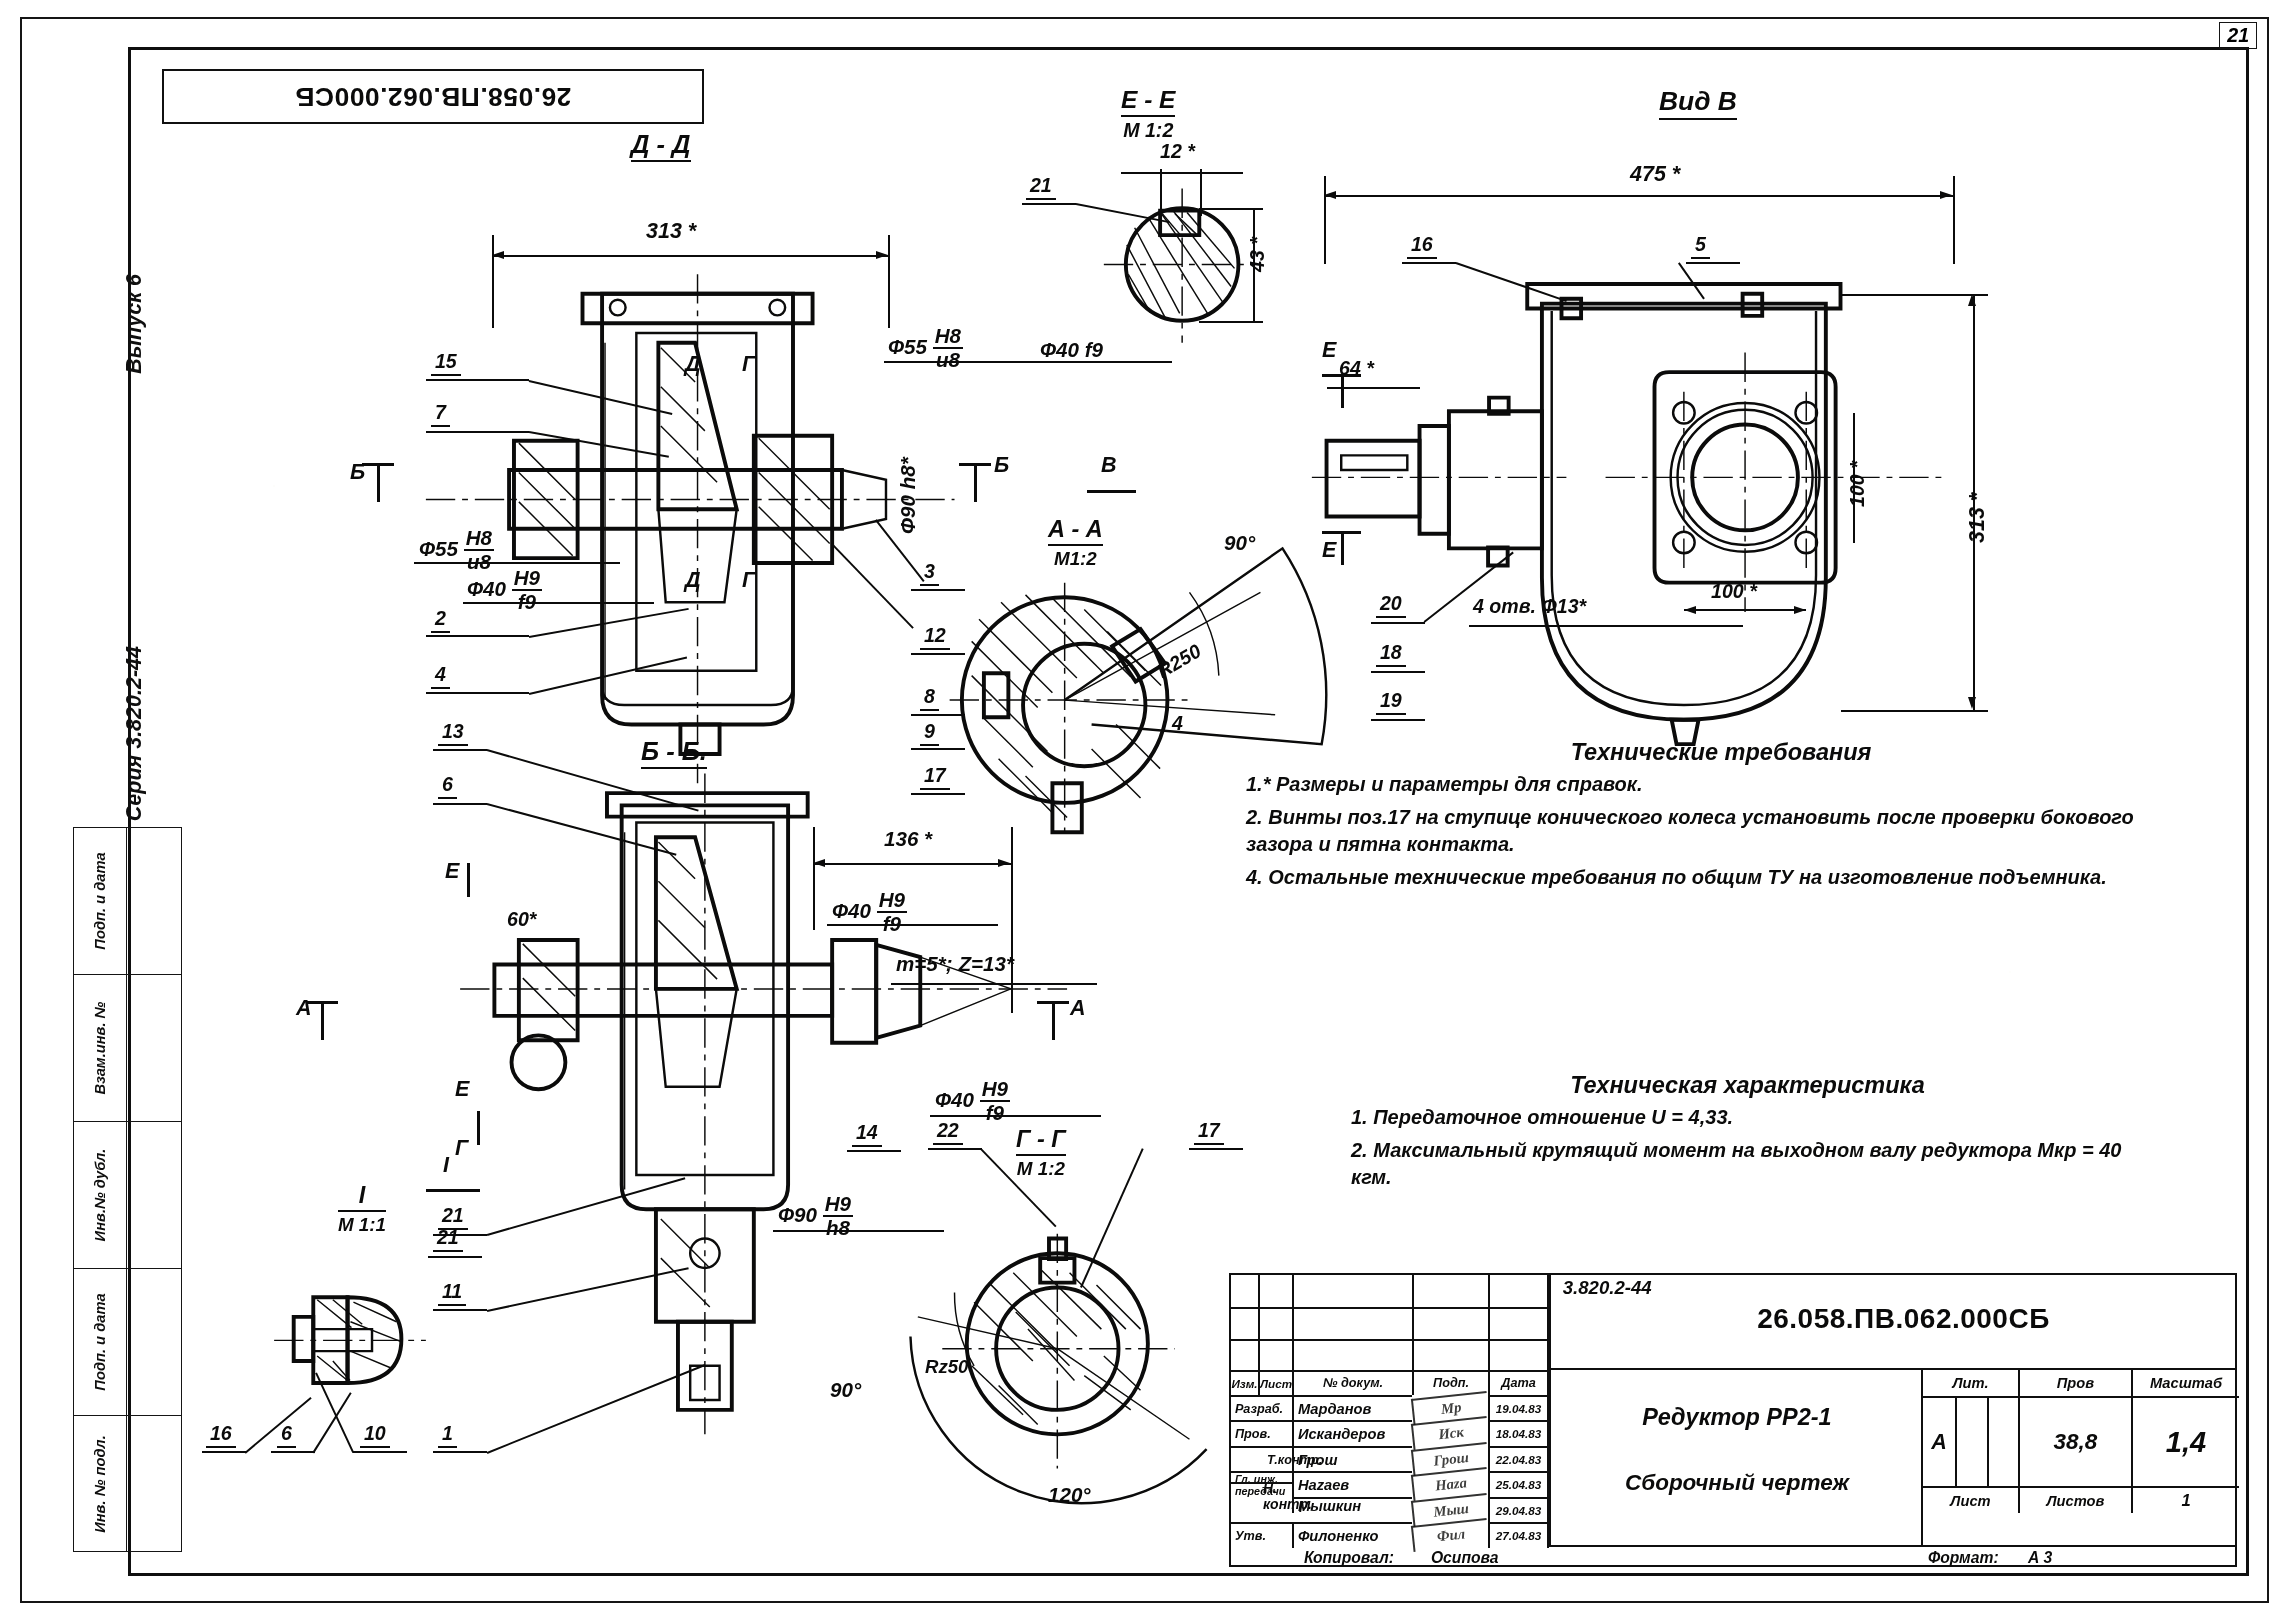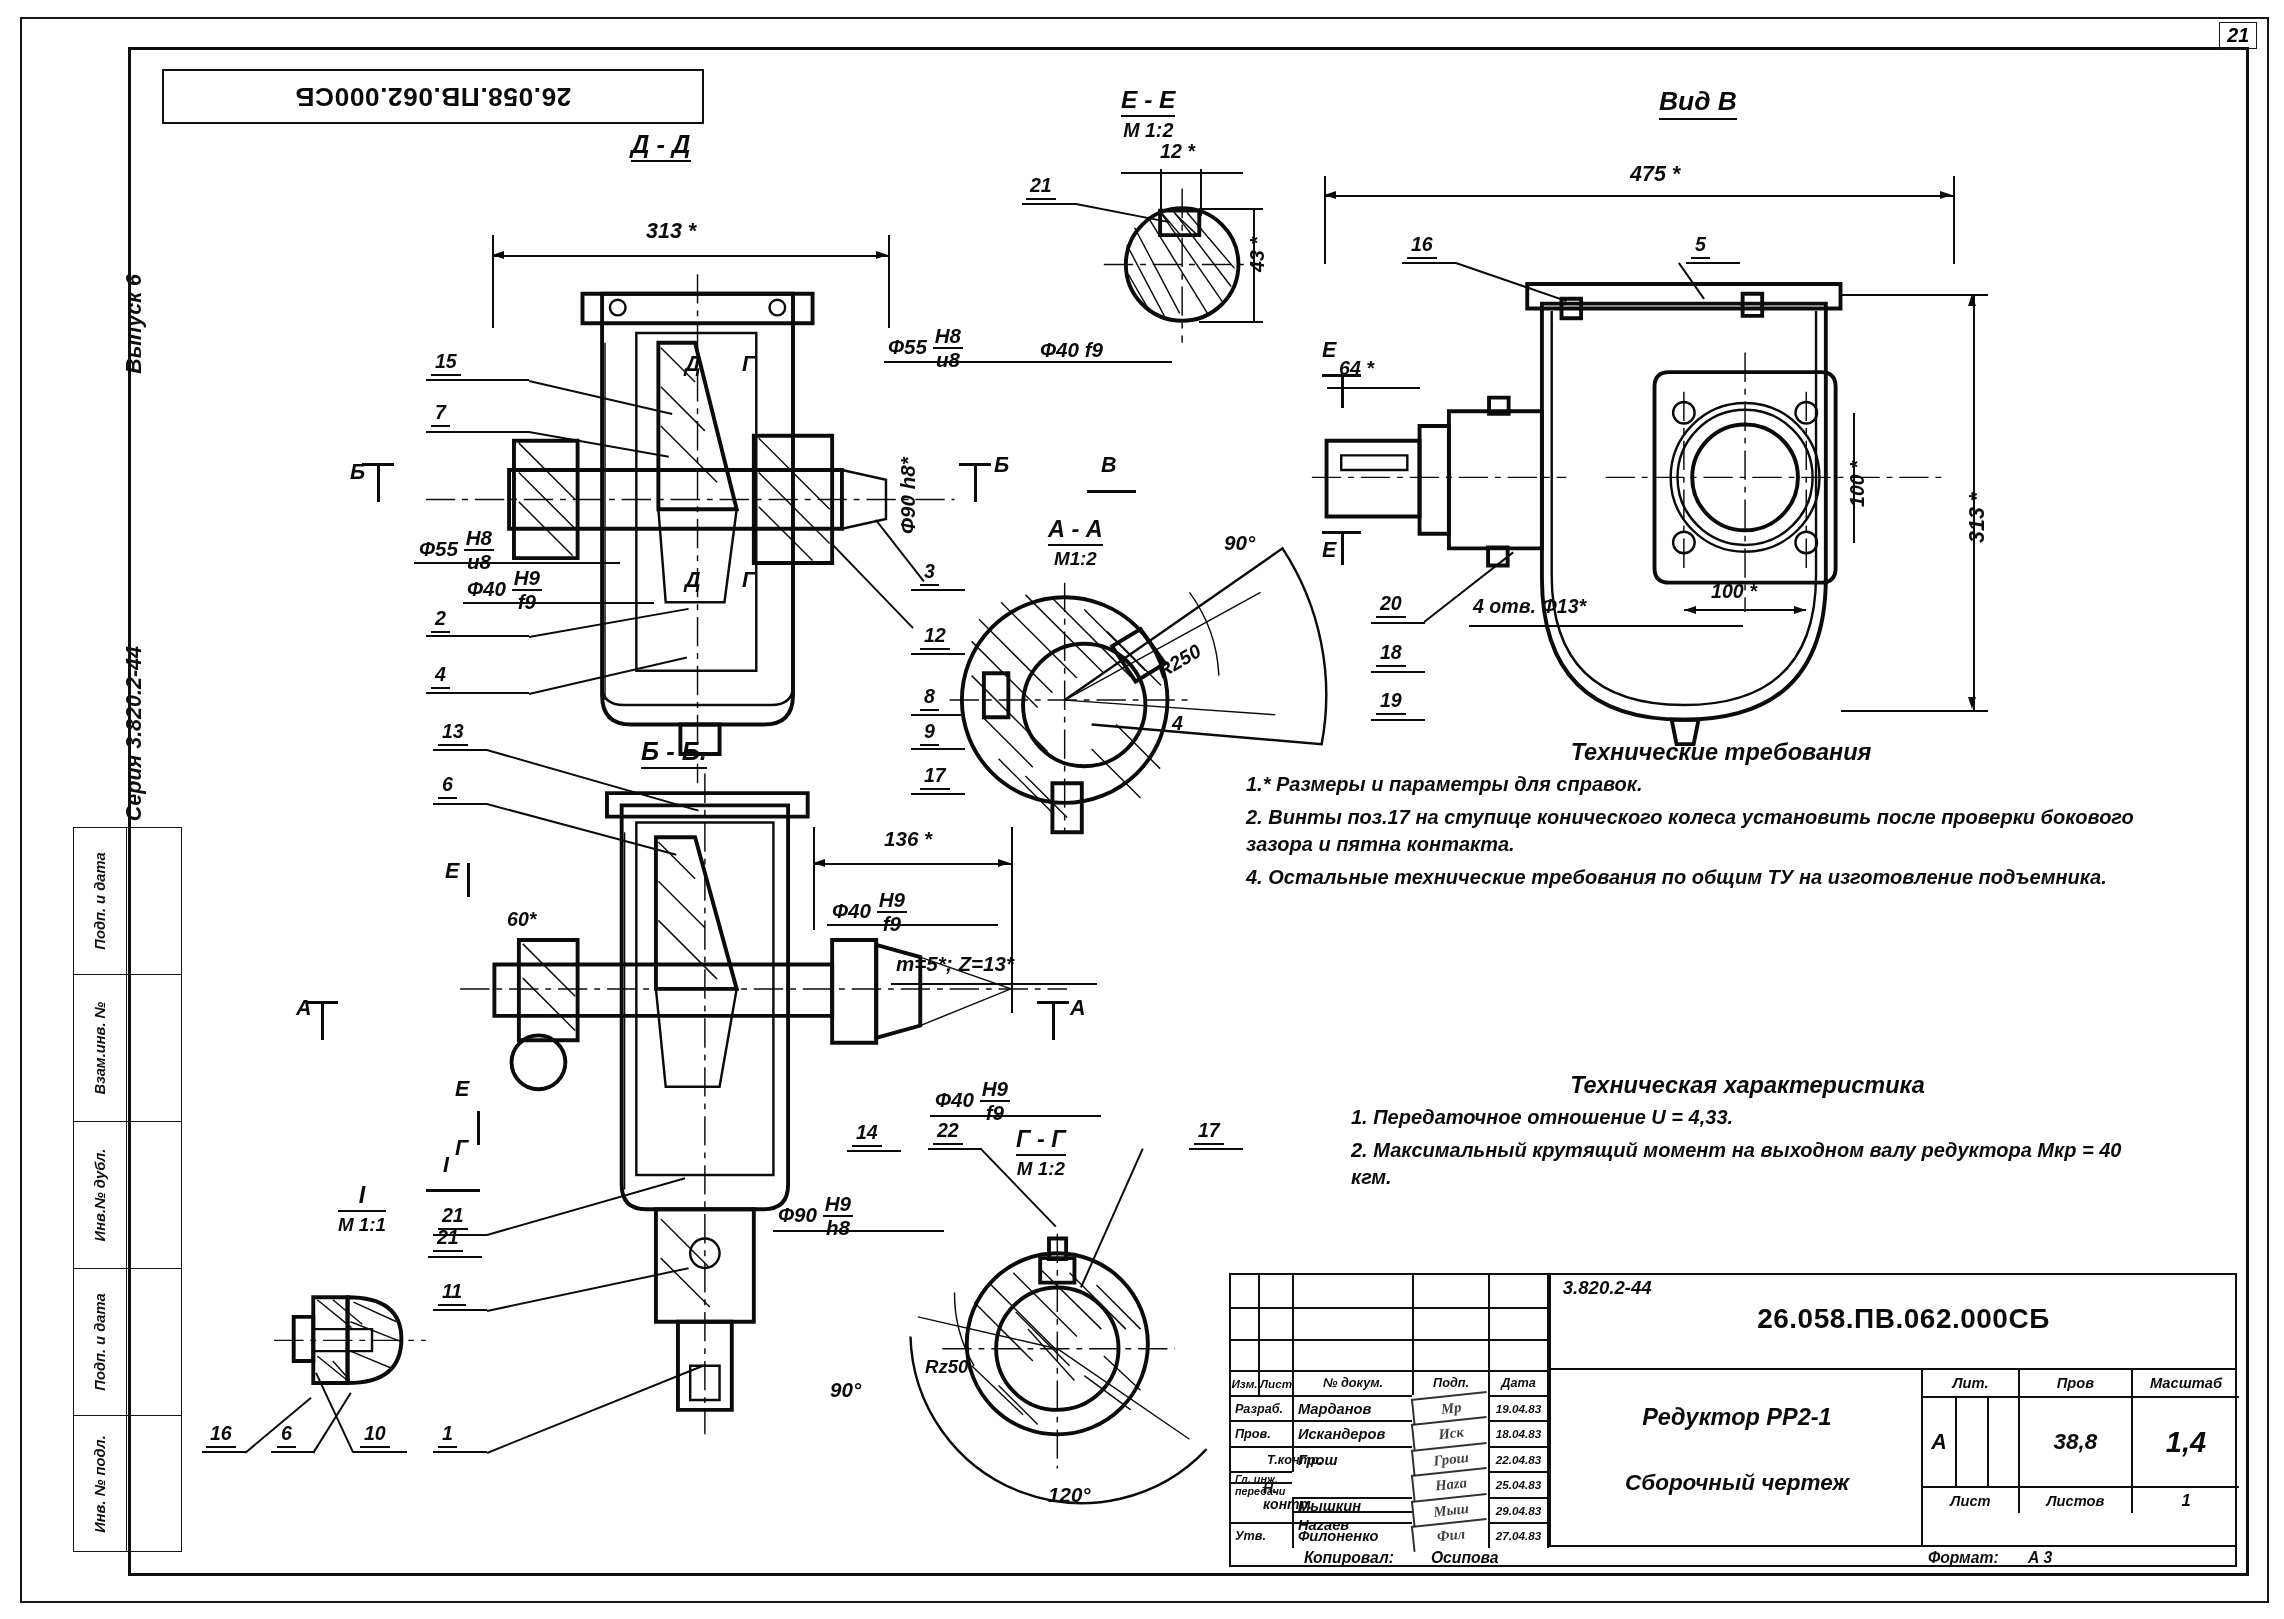--- a/index.html
+++ b/index.html
@@ -652,21 +652,21 @@
     <div class="tcell tcenter tbt tbl sig" style="left:181px;top:145px;width:76px;height:25.5px;">Иск</div>
     <div class="tcell tcenter tbt tbl" style="left:257px;top:145px;width:61px;height:25.5px;font-size:11.7px;border-right:2px solid #141414;">18.04.83</div>
 
     <div class="tcell tbt" style="left:0;top:171px;width:61px;height:25.5px;font-size:12.7px;padding-left:36px;">Т.контр.</div>
     <div class="tcell tbt tbl" style="left:61px;top:171px;width:120px;height:25.5px;font-size:14.7px;">Грош</div>
     <div class="tcell tcenter tbt tbl sig" style="left:181px;top:171px;width:76px;height:25.5px;">Грош</div>
     <div class="tcell tcenter tbt tbl" style="left:257px;top:171px;width:61px;height:25.5px;font-size:11.7px;border-right:2px solid #141414;">22.04.83</div>
 
     <div class="tcell tbt" style="left:0;top:196px;width:61px;height:25.5px;font-size:10.8px;white-space:pre-line;">Гл. инж.
 передачи</div>
-    <div class="tcell tbt tbl" style="left:61px;top:196px;width:120px;height:25.5px;font-size:14.7px;margin-top:40px;">Наzаев</div>
+    <div class="tcell tbt tbl" style="left:61px;top:196px;width:120px;height:25.5px;font-size:14.7px;">Наzаев</div>
     <div class="tcell tcenter tbt tbl sig" style="left:181px;top:196px;width:76px;height:25.5px;">Наzа</div>
     <div class="tcell tcenter tbt tbl" style="left:257px;top:196px;width:61px;height:25.5px;font-size:11.7px;border-right:2px solid #141414;">25.04.83</div>
 
     <div class="tcell tbt" style="left:0;top:207px;width:61px;height:25.5px;font-size:14px;padding-left:32px;">Н. контр.</div>
     <div class="tcell tbt tbl" style="left:61px;top:222px;width:120px;height:16px;font-size:14.7px;">Мышкин</div>
     <div class="tcell tcenter tbt tbl sig" style="left:181px;top:222px;width:76px;height:25.5px;">Мыш</div>
     <div class="tcell tcenter tbt tbl" style="left:257px;top:222px;width:61px;height:25.5px;font-size:11.7px;border-right:2px solid #141414;">29.04.83</div>
 
     <div class="tcell tbt" style="left:0;top:247px;width:61px;height:25.5px;font-size:12.7px;">Утв.</div>
     <div class="tcell tbt tbl" style="left:61px;top:247px;width:120px;height:25.5px;font-size:14.7px;">Филоненко</div>

